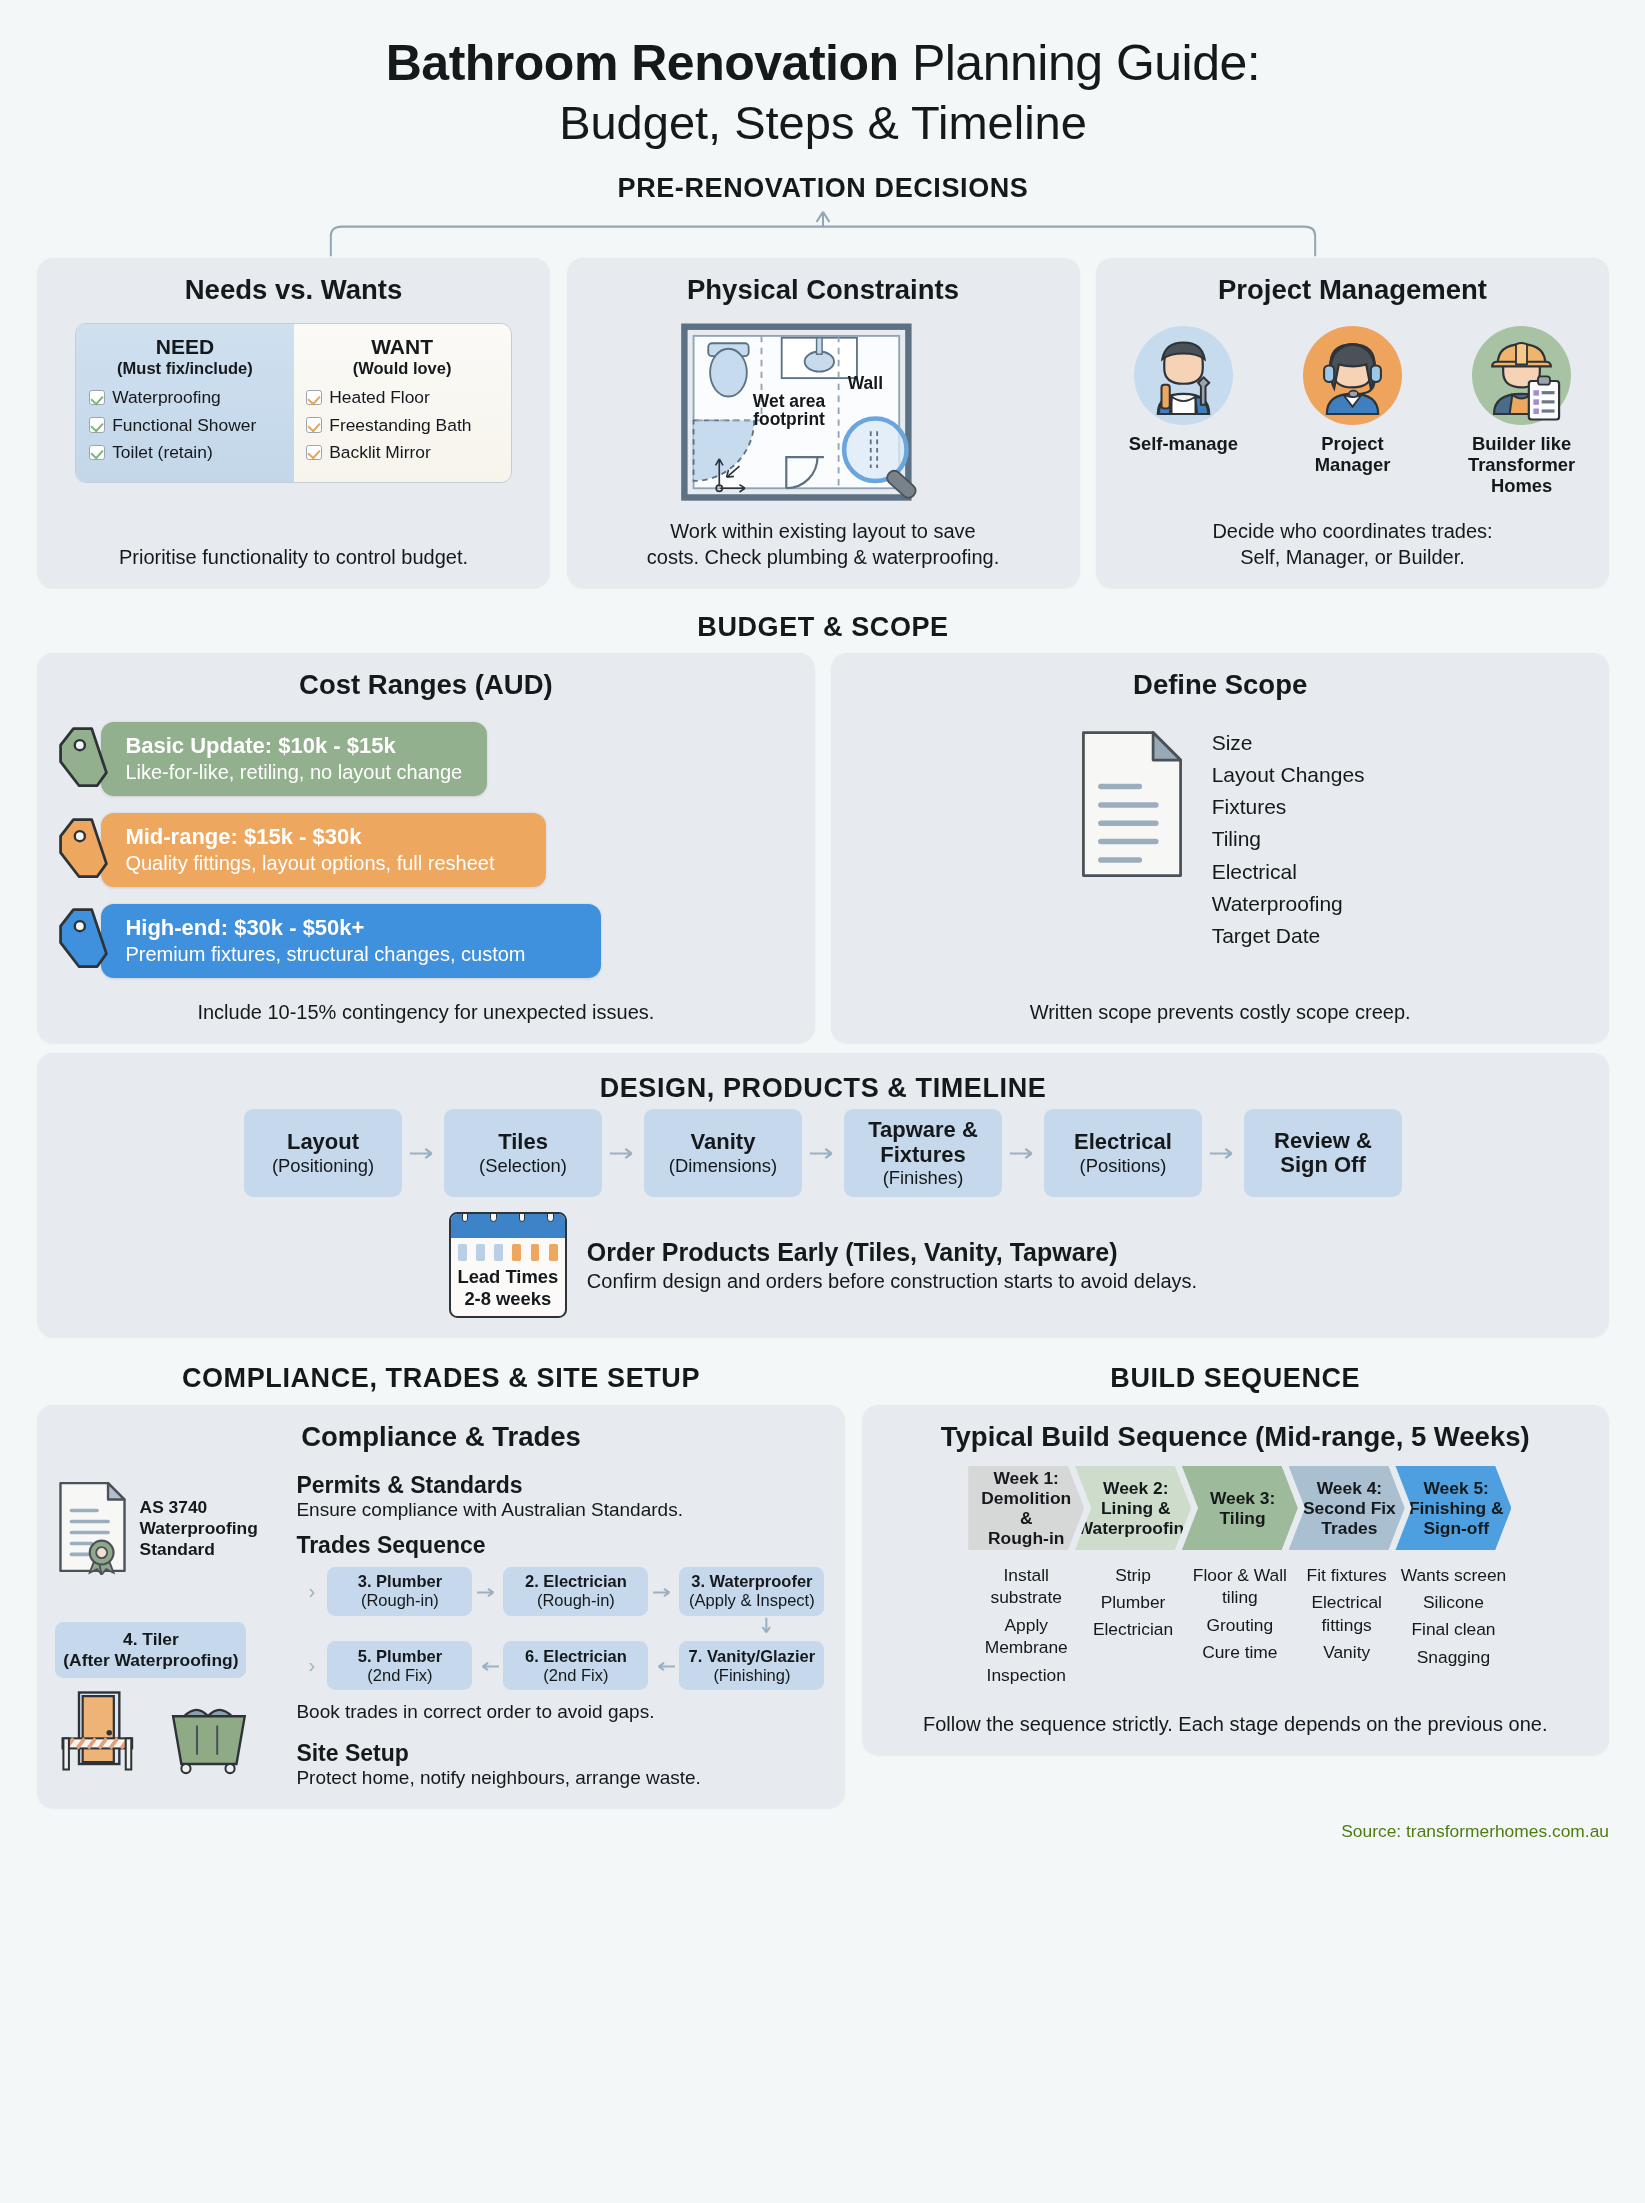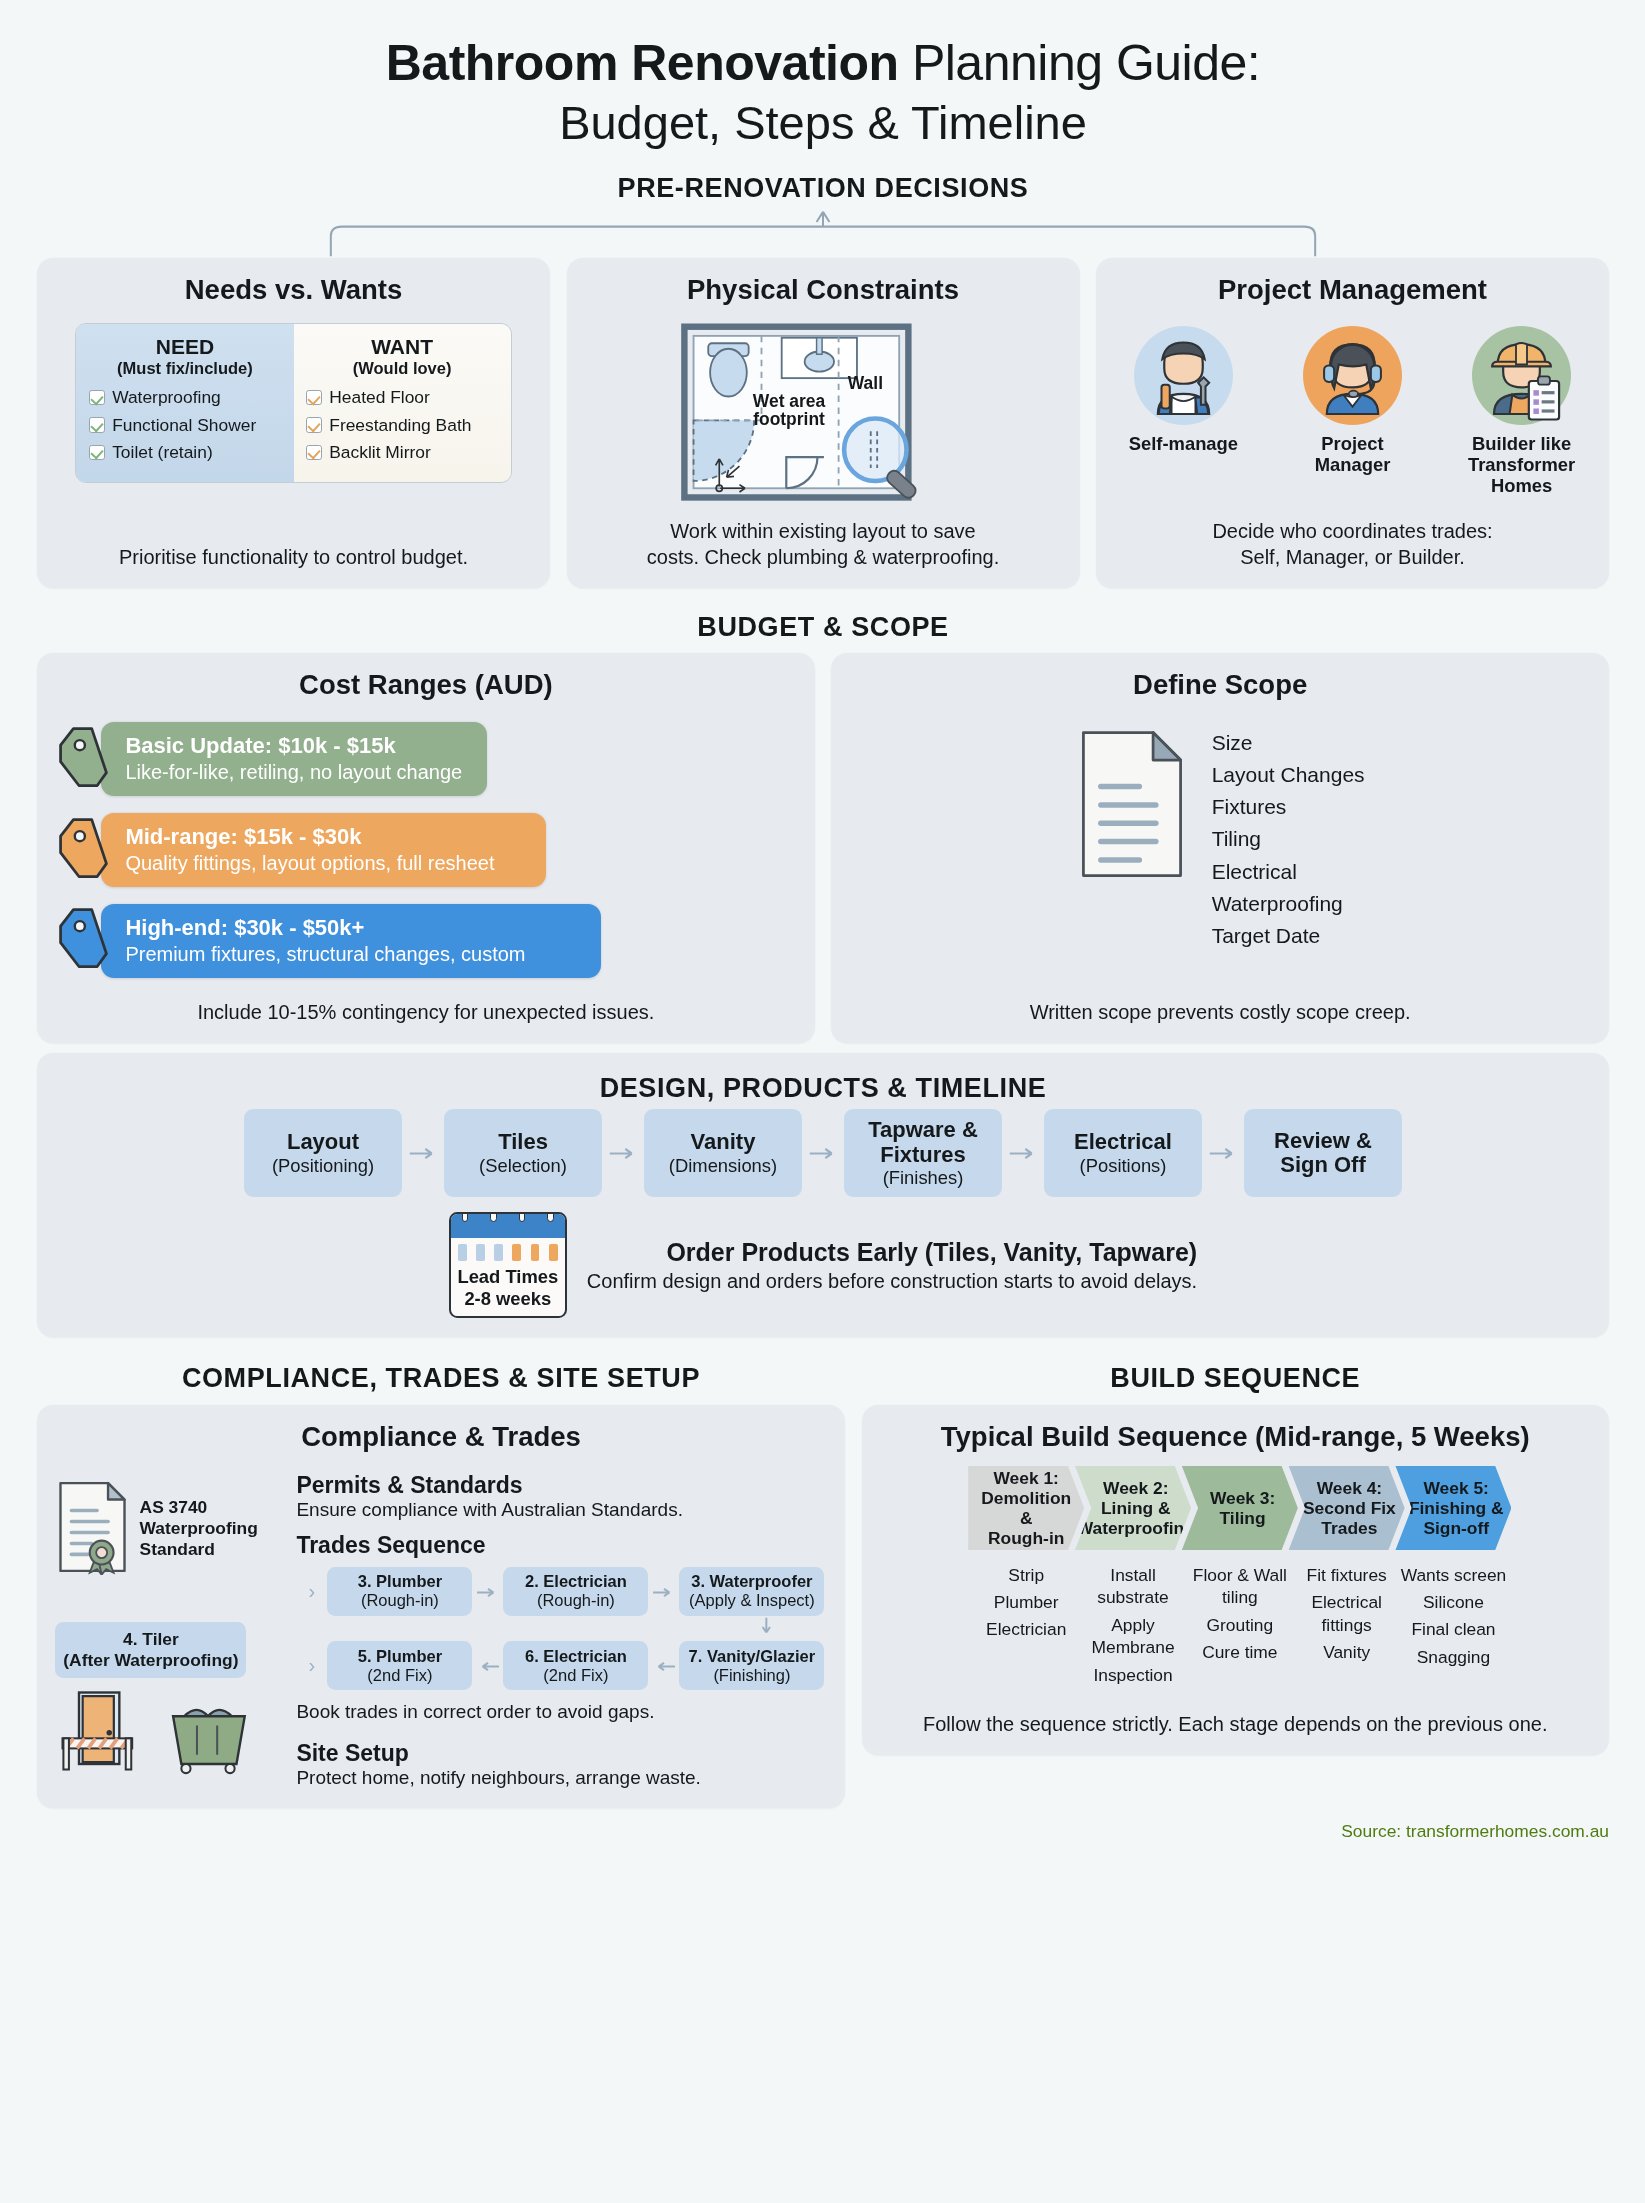--- a/index.html
+++ b/index.html
@@ -104,21 +104,21 @@
 
   .lead { display: flex; align-items: center; justify-content: center; gap: 20px; margin-top: 14.7px; }
   .cal {
     width: 118px; border: 2px solid #2e3338; border-radius: 8.3px; overflow: hidden;
     background: #fbfaf8; position: relative;
   }
   .cal-top { height: 24px; background: #3c83c8; }
   .cal-dots { display: flex; gap: 9.2px; padding: 5.5px 7.3px 3.7px; }
   .cal-dots i { display: block; width: 13.8px; height: 17.4px; border-radius: 1.8px; }
   .cal-text { text-align: center; font-size: 18.4px; font-weight: 700; line-height: 1.16; padding: 1.8px 1.8px 7.3px; }
-  .lead-txt .lt1 { font-size: 25px; font-weight: 700; text-align: right; }
+  .lead-txt .lt1 { font-size: 25px; font-weight: 700; }
   .lead-txt .lt2 { font-size: 20px; margin-top: 2.8px; }
 
   
   .row4 { display: flex; gap: 16.5px; margin-top: 1.8px; align-items: flex-start; }
   .col4 { flex: 1; }
   .col4.left { flex: 0 0 808px; }
 
   .ct-body { display: flex; gap: 5.5px; }
   .ct-left { width: 230px; }
   .cert { display: flex; align-items: center; gap: 9.2px; margin-top: 13px; }
@@ -666,28 +666,28 @@
             <div>
               <div>Week 5:</div>
               <div>Finishing &amp;</div>
               <div>Sign-off</div>
             </div>
           </div>
         </div>
 
         <div class="task-row">
           <div class="task-col">
+            <p>Install substrate</p>
+            <p>Apply Membrane</p>
+            <p>Inspection</p>
+          </div>
+          <div class="task-col">
             <p>Strip</p>
             <p>Plumber</p>
             <p>Electrician</p>
-          </div>
-          <div class="task-col">
-            <p>Install substrate</p>
-            <p>Apply Membrane</p>
-            <p>Inspection</p>
           </div>
           <div class="task-col">
             <p>Floor &amp; Wall tiling</p>
             <p>Grouting</p>
             <p>Cure time</p>
           </div>
           <div class="task-col">
             <p>Fit fixtures</p>
             <p>Electrical fittings</p>
             <p>Vanity</p>

